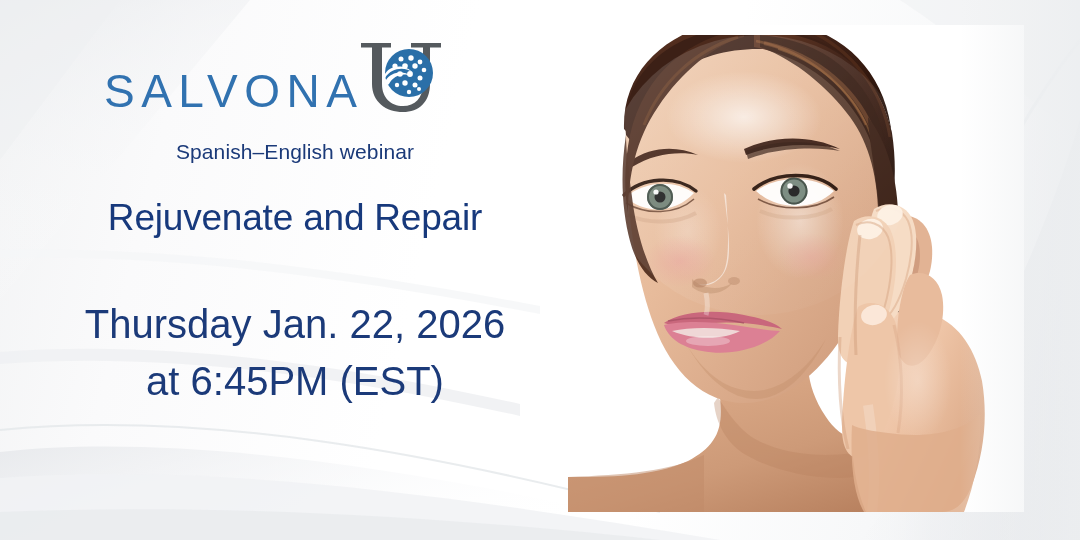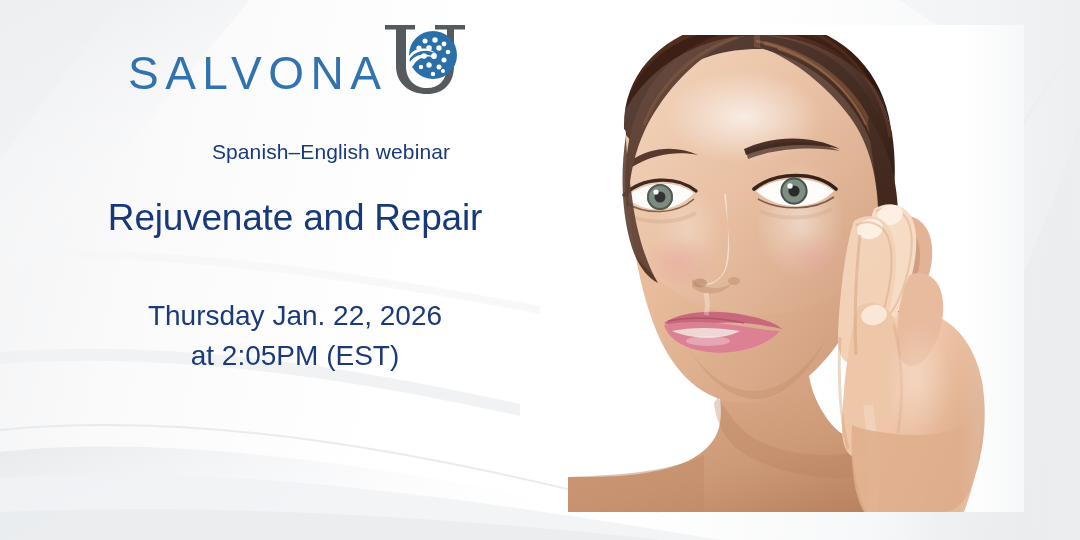--- a/index.html
+++ b/index.html
@@ -37,25 +37,24 @@
     left: 0;
     top: 0;
     width: 600px;
     height: 540px;
   }
 
   
   .logo-wrap {
     position: absolute;
     left: 104px;
-    top: 28px;
+    top: 46px;
     height: 72px;
     display: flex;
     align-items: flex-end;
-    margin-left: 24px;
   }
   .logo-word {
     font-family: "Liberation Sans", sans-serif;
     font-size: 46px;
     font-weight: 400;
     letter-spacing: 6.5px;
     color: #3172b0;
     line-height: 1;
     position: relative;
     top: -4px;
@@ -71,42 +70,41 @@
   .kicker {
     position: absolute;
     left: 0;
     top: 140px;
     width: 590px;
     text-align: center;
     font-size: 21px;
     font-weight: 400;
     color: #1b3a79;
     letter-spacing: 0.1px;
-    padding-left: 36px;
   }
   .headline {
     position: absolute;
     left: 0;
     top: 172px;
     width: 590px;
     text-align: center;
     font-size: 37px;
     font-weight: 400;
     color: #17397c;
     letter-spacing: -0.2px;
     line-height: 1.15;
   }
 
   .date-block {
     position: absolute;
     left: 0;
     top: 296px;
     width: 590px;
     text-align: center;
-    font-size: 28px;
+    font-size: 40px;
     font-weight: 400;
     color: #1b3a79;
     line-height: 1.42;
   }
   .date-block .line2 { display: block; }
 
   .cta {
     position: absolute;
     left: 85px;
     top: 396px;
@@ -407,18 +405,18 @@
         </svg>
       </span>
     </div>
 
     <div class="kicker">Spanish–English webinar</div>
 
     <h1 class="headline">Rejuvenate and Repair</h1>
 
     <div class="date-block">
       <span>Thursday Jan. 22, 2026</span>
-      <span class="line2">at 2:05PM (EST)</span>
+      <span class="line2">at 6:45PM (EST)</span>
     </div>
 
 
   </div>
 </div>
 
 </body></html>

